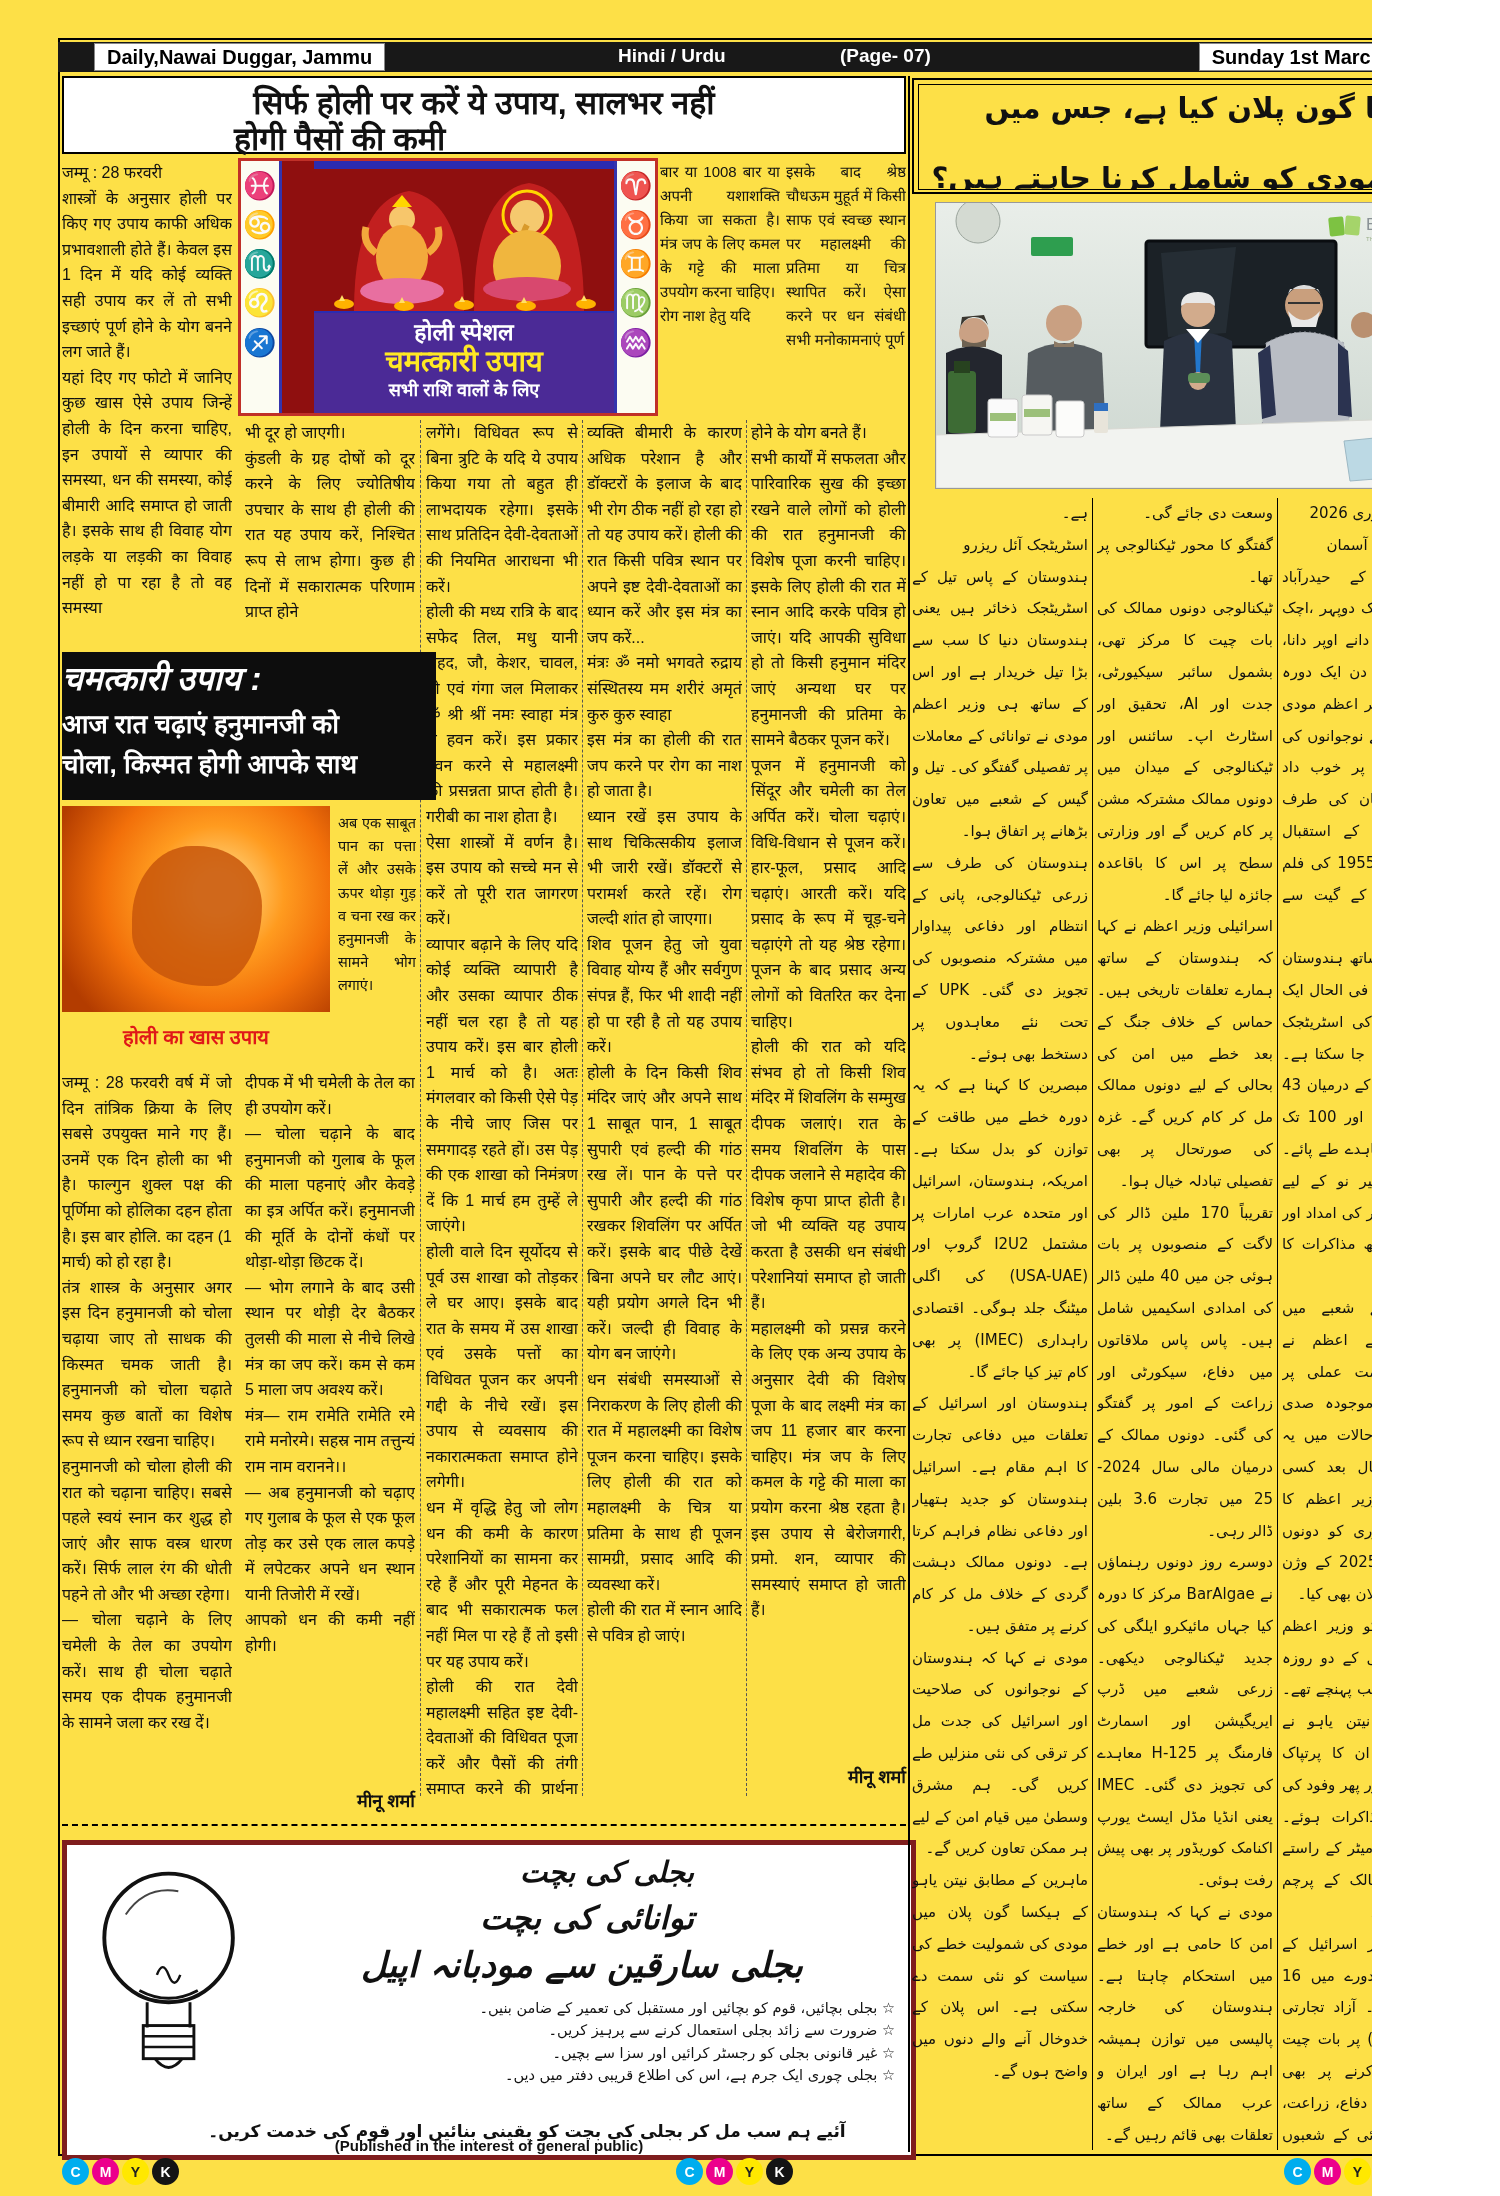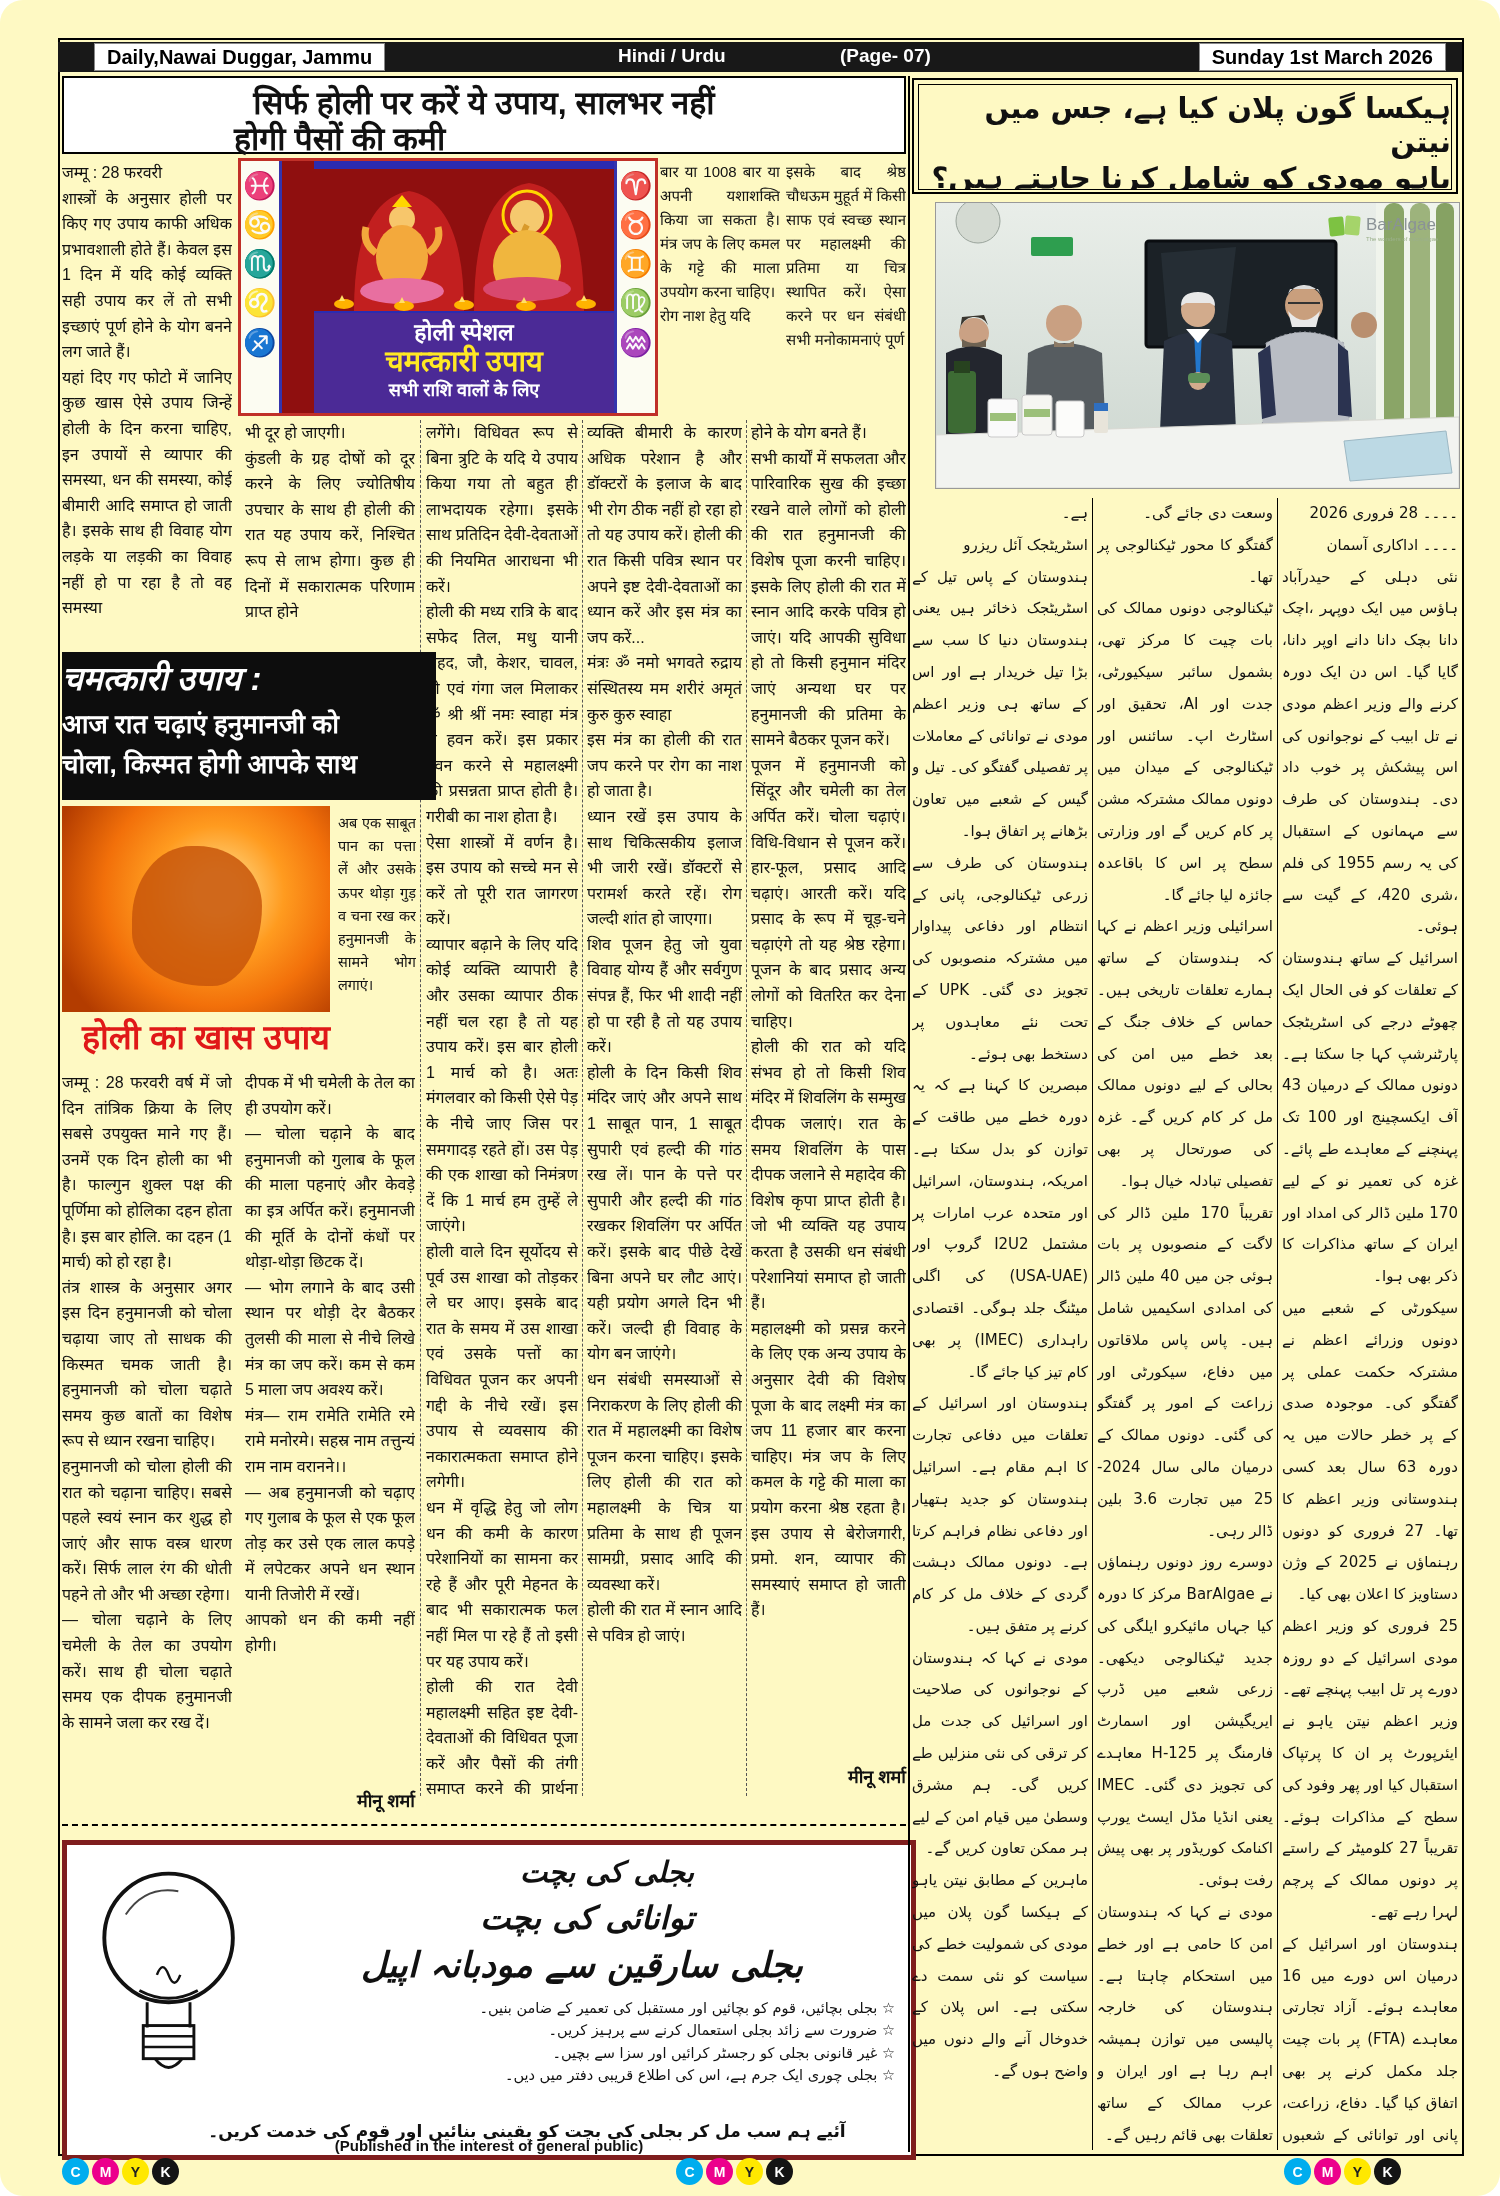--- a/index.html
+++ b/index.html
@@ -1,17 +1,17 @@
 <!DOCTYPE html>
 <html><head>
 <meta charset="utf-8">
 <style>
   html,body{margin:0;padding:0;background:#fff;}
-  .canvas{position:relative;width:1500px;height:2196px;background:#fef9c3;overflow:hidden;
-          font-family:"Liberation Sans",sans-serif;color:#111;border-radius:23px;}
+  .canvas{position:relative;width:1372px;height:2196px;background:#fde047;overflow:hidden;
+          font-family:"Liberation Sans",sans-serif;color:#111;}
   .abs{position:absolute;}
   .frame{left:58px;top:38px;width:1402px;height:2114px;border:2px solid #000;}
   
   .mast{left:58px;top:42px;width:1404px;height:30px;background:#181818;}
   .mast span{position:absolute;top:1px;line-height:26px;white-space:nowrap;}
   .mbox{background:#fff;color:#000;font-weight:bold;font-size:20px;padding:0 12px;border:1px solid #888;}
   .m-paper{left:36px;}
   .m-lang{left:560px;color:#fff;font-weight:bold;font-size:19px;}
   .m-page{left:782px;color:#fff;font-weight:bold;font-size:19px;}
   .m-date{right:16px;}
@@ -49,22 +49,22 @@
   
   .bbox{left:62px;top:652px;width:374px;height:148px;background:#0d0d0d;color:#fff;text-align:left;overflow:hidden;}
   .bb1{font-size:33px;font-weight:bold;font-style:italic;margin-top:3px;}
   .bb2{font-size:26px;font-weight:bold;margin-top:5px;}
   .bb3{font-size:26px;font-weight:bold;margin-top:4px;}
   
   .hanu{left:62px;top:806px;width:268px;height:206px;
     background:radial-gradient(circle at 58% 42%,#ffd27a 0 10%,#ff9b1f 34%,#f2700a 58%,#b33c00 88%);}
   .hanu-sil{position:absolute;left:70px;top:40px;width:130px;height:140px;background:#c8560a;
     border-radius:48% 52% 40% 60%/55% 45% 60% 40%;opacity:.85;}
-  .hcap{left:62px;top:1014px;width:268px;height:46px;color:#e01818;font-weight:bold;font-size:34px;
-        text-align:right;line-height:46px;}
+  .hcap{left:62px;top:1014px;width:268px;height:46px;color:#e01818;font-weight:bold;font-size:20px;
+        text-align:center;line-height:46px;}
   
   .dashrule{left:62px;top:1824px;width:844px;border-top:2px dashed #000;}
   .ad{left:62px;top:1840px;width:844px;height:310px;border:5px solid #7f1d1d;background:#fff;overflow:hidden;}
   .ad .ur, .ur{font-family:"DejaVu Sans",sans-serif;}
   .bulb{position:absolute;left:12px;top:10px;width:185px;height:235px;}
   .adh{position:absolute;direction:rtl;text-align:center;font-weight:bold;font-style:italic;}
   .adh1{left:330px;top:10px;width:420px;font-size:29px;}
   .adh2{left:300px;top:54px;width:440px;font-size:32px;}
   .adh3{left:230px;top:100px;width:570px;font-size:35px;}
   .adb{position:absolute;right:16px;top:152px;width:600px;font-size:14.5px;direction:rtl;text-align:right;

